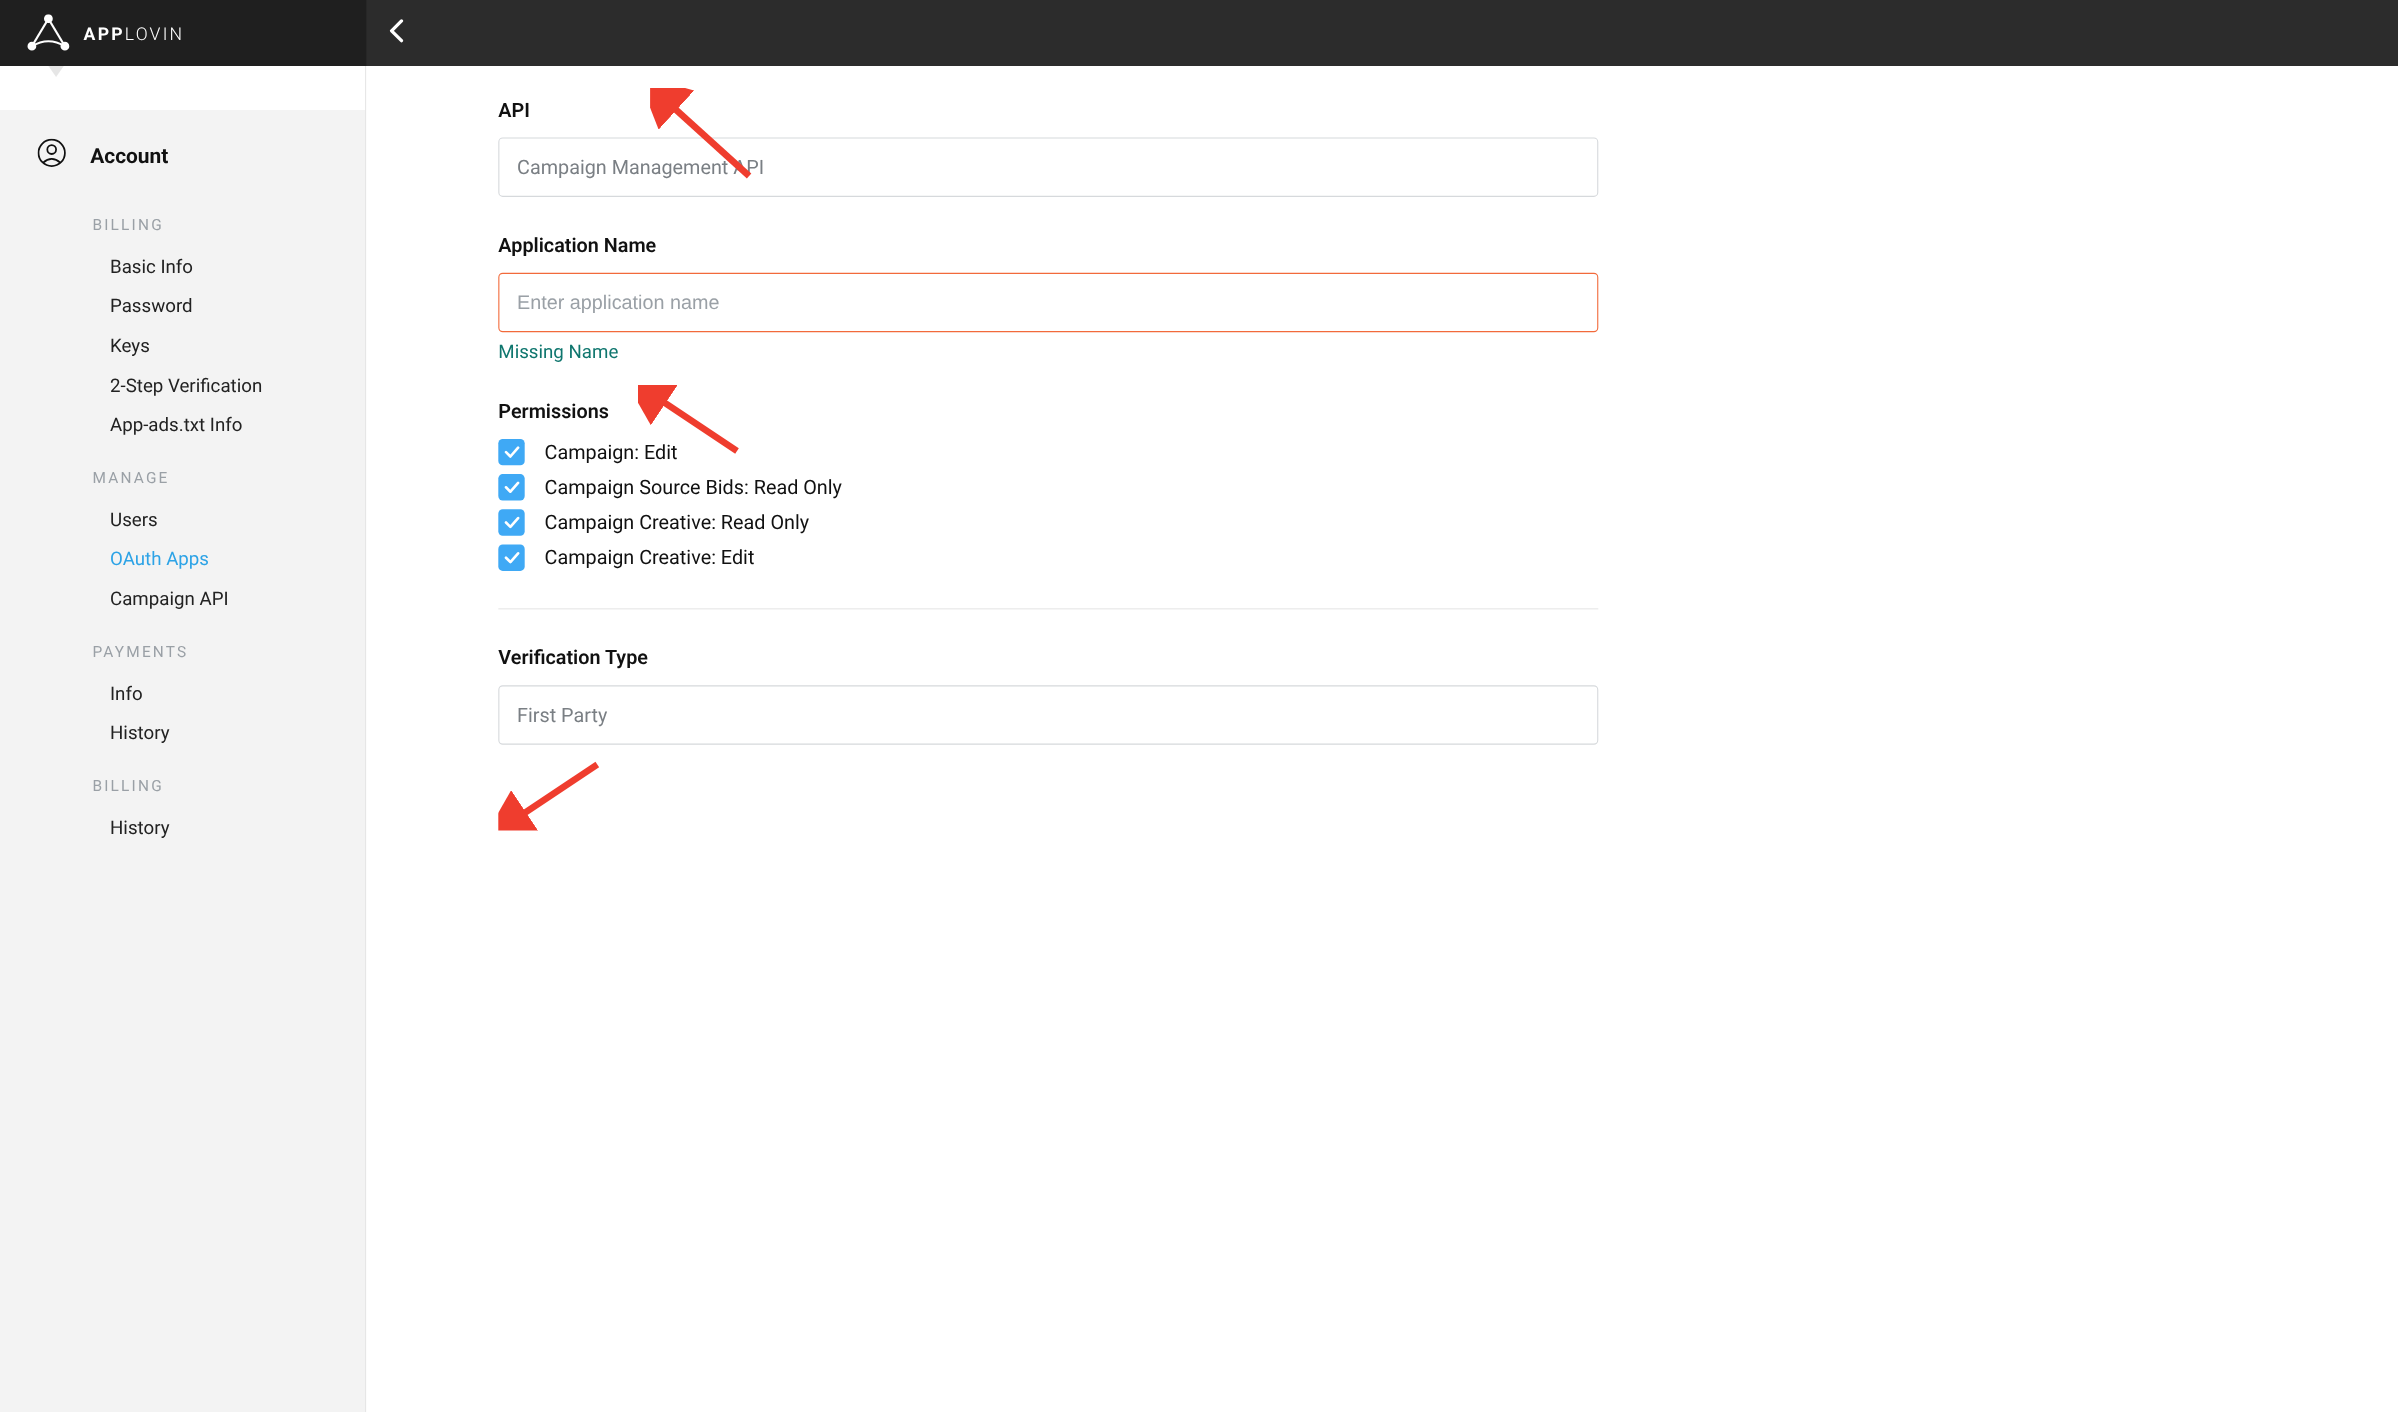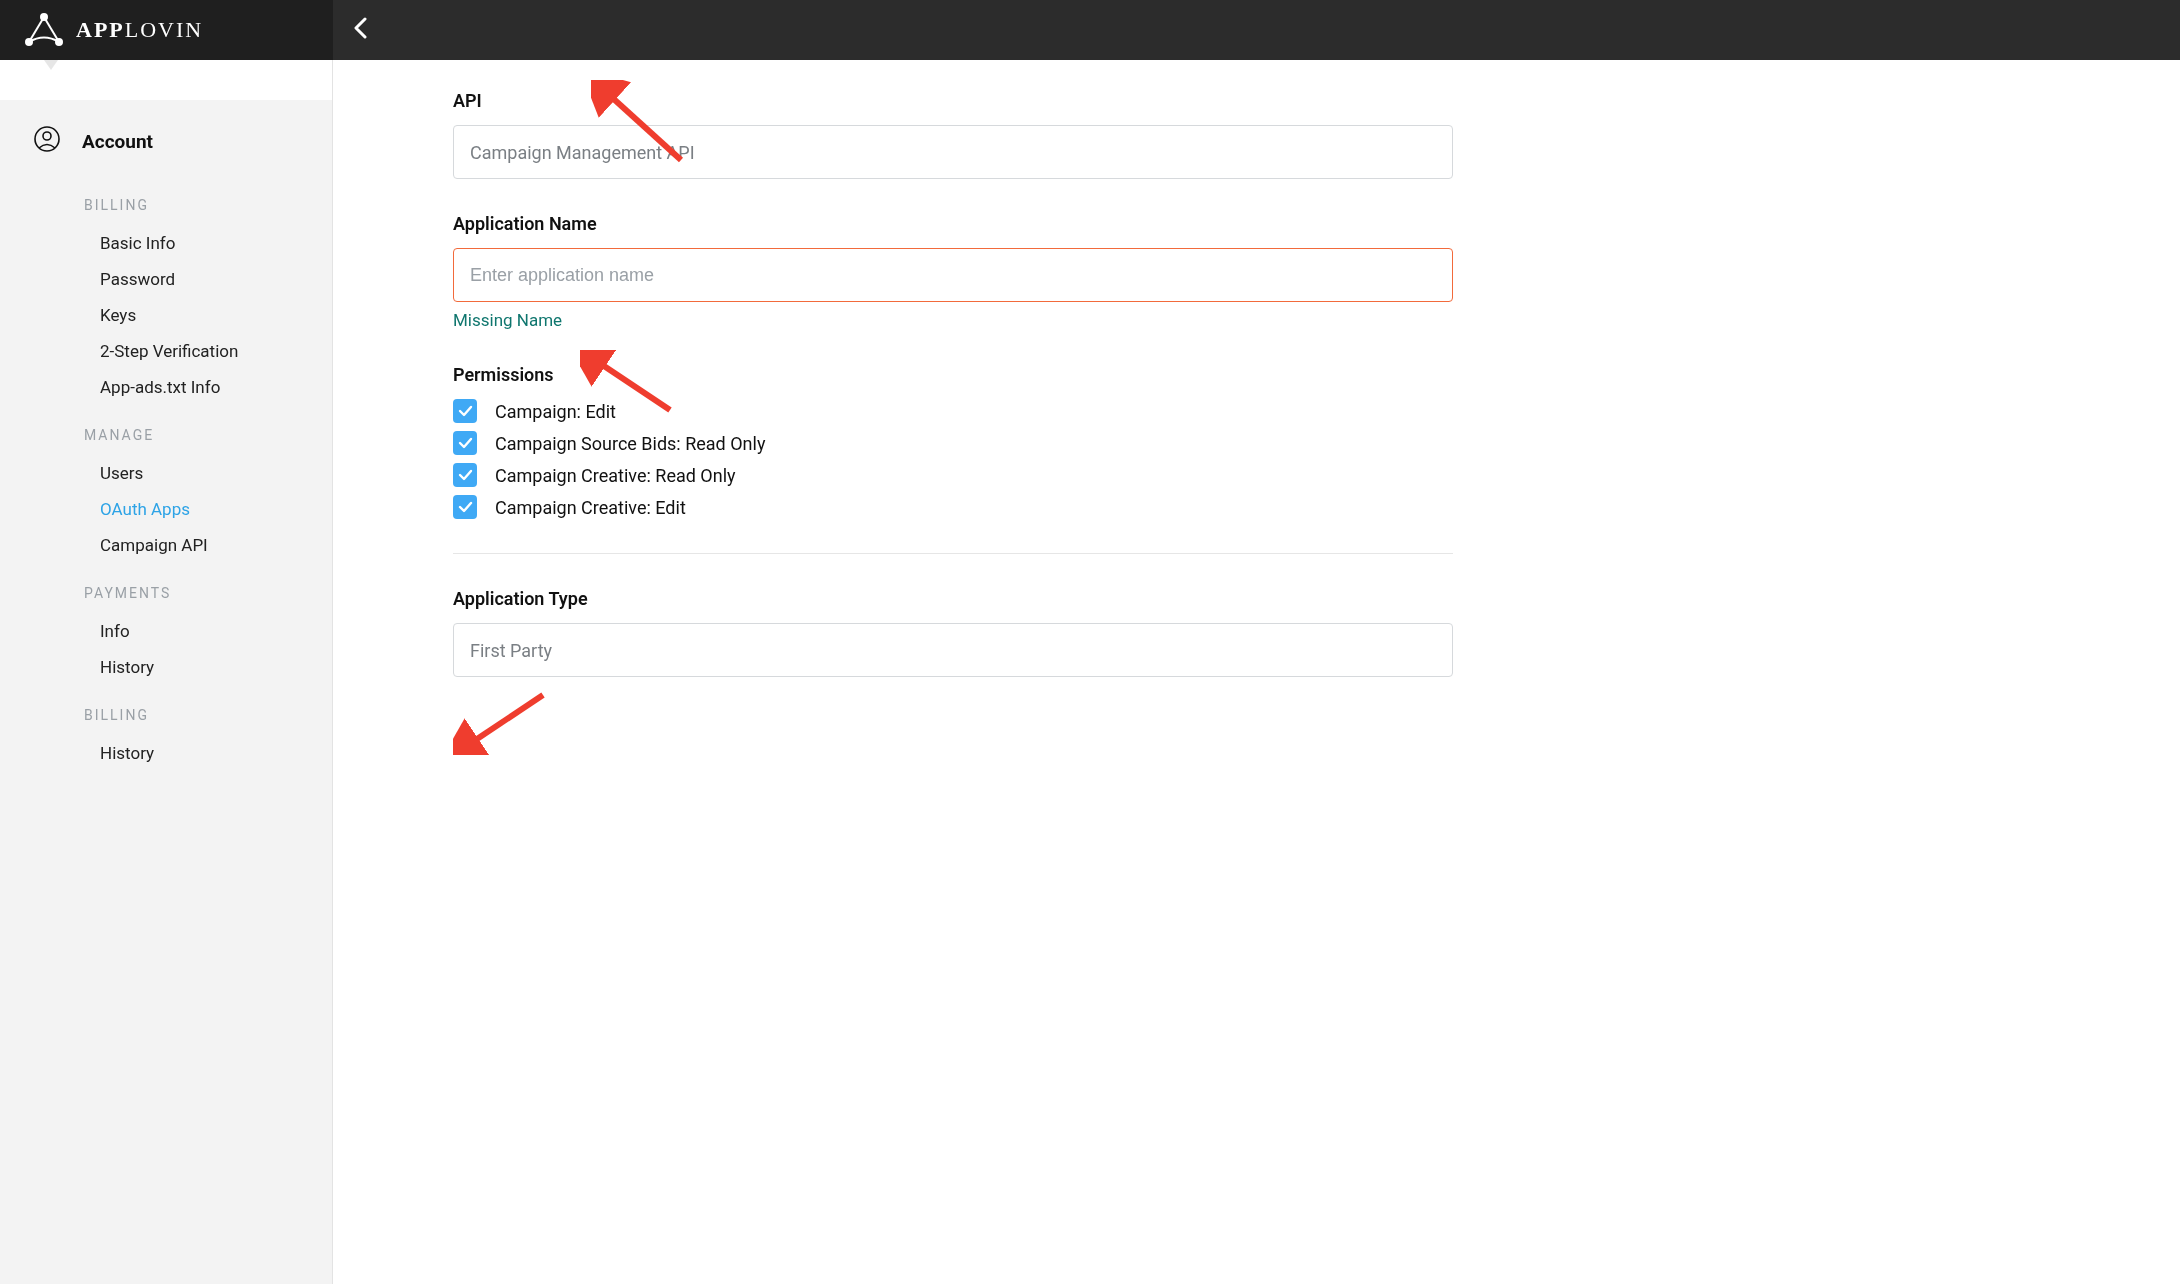--- a/index.html
+++ b/index.html
@@ -17,21 +17,21 @@
   }
   .logo-area {
     width: 333px;
     height: 60px;
     background: #1f1f1f;
     display: flex;
     align-items: center;
     padding-left: 24px;
   }
   .logo-area svg { flex-shrink: 0; }
-  .logo-text { margin-left: 12px; font-size: 22px; letter-spacing: 2px; font-weight: 300; font-family: Liberation Serif, serif; }
+  .logo-text { margin-left: 12px; font-size: 16px; letter-spacing: 2px; font-weight: 300; }
   .logo-text b { font-weight: 700; }
   .back-chevron { margin-left: 20px; cursor: pointer; }
 
   
   .below {
     flex: 1;
     display: flex;
     min-height: 0;
   }
 
@@ -262,21 +262,21 @@
               </svg>
             </div>
             <div class="perm-label">Campaign Creative: Edit</div>
           </div>
         </div>
     </div>
 
     <div class="divider"></div>
 
     <div class="field-block" style="margin-bottom:10px;">
-      <div class="field-label">Application Type</div>
+      <div class="field-label">Verification Type</div>
       <div class="field-input readonly">
         <span>First Party</span>
       </div>
     </div>
 
     <svg class="arrow" style="left:258px; top:20px;" width="100" height="90" viewBox="0 0 100 90">
       <defs>
           <marker id="ah1" markerWidth="8" markerHeight="8" refX="2" refY="4" orient="auto">
             <polygon points="0,0 8,4 0,8" fill="#ef3d2e"></polygon>
           </marker>

